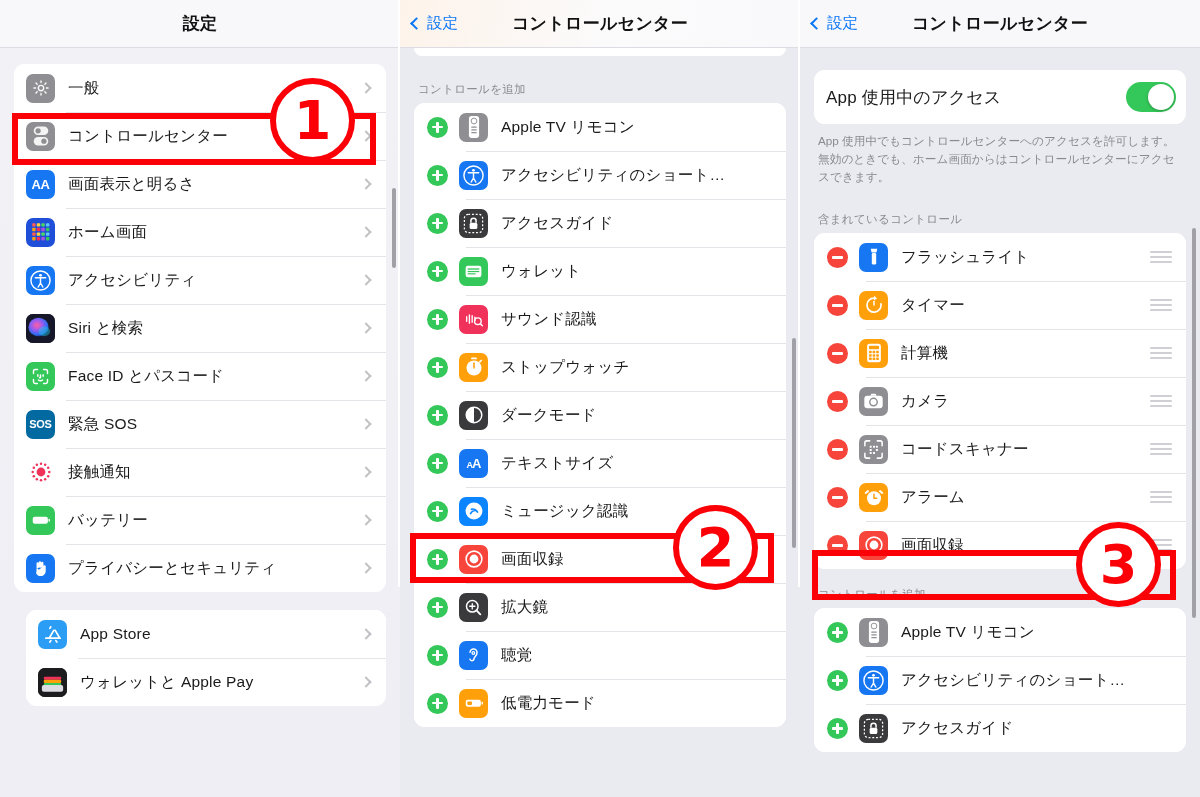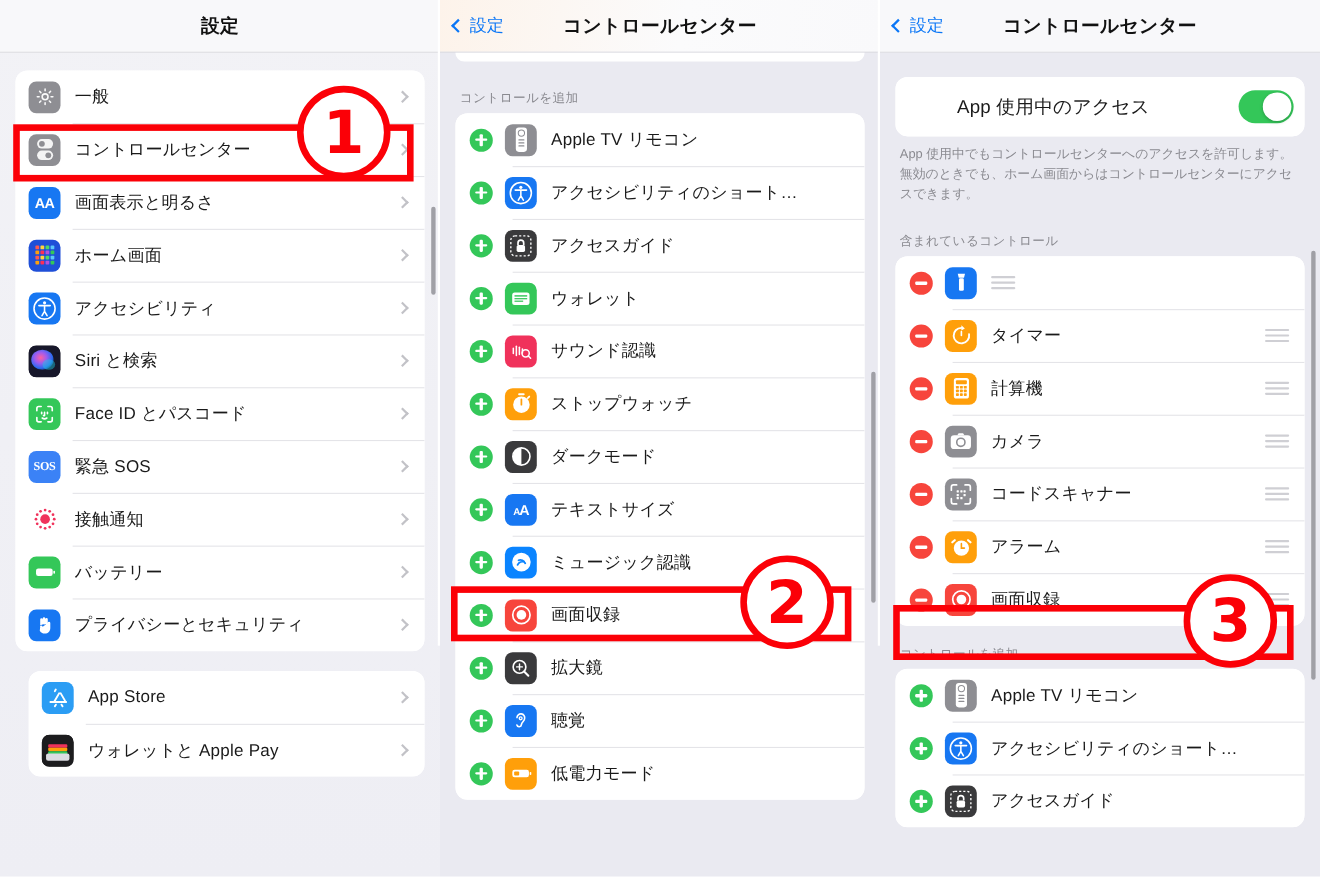--- a/index.html
+++ b/index.html
@@ -324,21 +324,21 @@
                 <g fill="none" stroke="#fff" stroke-width="1.7" stroke-linecap="round" stroke-linejoin="round">
                   <path d="M4 8.5V6a2 2 0 012-2h2.5M15.5 4H18a2 2 0 012 2v2.5M20 15.5V18a2 2 0 01-2 2h-2.5M8.5 20H6a2 2 0 01-2-2v-2.5"></path>
                   <path d="M9 10v1.6M15 10v1.6M12 10.2v3.3h-1.1M9.6 16c1.5 1.1 3.3 1.1 4.8 0"></path>
                 </g>
               </svg>
             </div>
             <span class="label">Face ID とパスコード</span>
             <span class="chev"></span>
           </div>
           <div class="row">
-            <div class="ic" style="background: #3b82f6; font-family: Liberation Serif, serif;">
+            <div class="ic" style="background: #0369a1;">
               <span style="font-size:11px;font-weight:bold;letter-spacing:-.3px;">SOS</span>
             </div>
             <span class="label">緊急 SOS</span>
             <span class="chev"></span>
           </div>
           <div class="row">
             <div class="ic" style="background: rgb(255, 255, 255);">
               <svg width="26" height="26" viewBox="0 0 26 26">
                 <rect width="26" height="26" rx="6" fill="#fff"></rect>
                 <circle cx="13" cy="13" r="4.4" fill="#f0325b"></circle>
@@ -578,37 +578,38 @@
     <div class="navbar">
       <span class="nav-back">
         <span class="chev-left"></span>
         <span>設定</span>
       </span>
       <span class="nav-title">コントロールセンター</span>
     </div>
     <div class="body" style="padding-top:22px;">
       <div class="group">
         <div class="row big">
-          <span class="label" style="padding-left:0;margin-left:44px;">App 使用中のアクセス</span>
+          <span class="label" style="padding-left:0;">App 使用中のアクセス</span>
           <span class="toggle">
               <span class="knob"></span>
             </span>
         </div>
       </div>
       <div class="footnote">App 使用中でもコントロールセンターへのアクセスを許可します。無効のときでも、ホーム画面からはコントロールセンターにアクセスできます。</div>
       <div class="sect-head">含まれているコントロール</div>
       <div class="group" id="p3inc">
           <div class="row" style="padding-left: 13px;">
             <span class="circbtn rem"></span>
             <div class="ic" style="background: rgb(23, 119, 242);">
               <svg width="18" height="22" viewBox="0 0 18 24">
                 <path d="M5.4 3h7.2l-1 4.2H6.4z" fill="#fff"></path>
                 <rect x="6.6" y="7.6" width="4.8" height="12.5" rx="1.4" fill="#fff"></rect>
               </svg>
             </div>
+            <span class="label">フラッシュライト</span>
             <span class="drag">
               <i></i>
               <i></i>
               <i></i>
             </span>
           </div>
           <div class="row" style="padding-left: 13px;">
             <span class="circbtn rem"></span>
             <div class="ic" style="background: rgb(255, 159, 10);">
               <svg width="22" height="22" viewBox="0 0 24 24">

